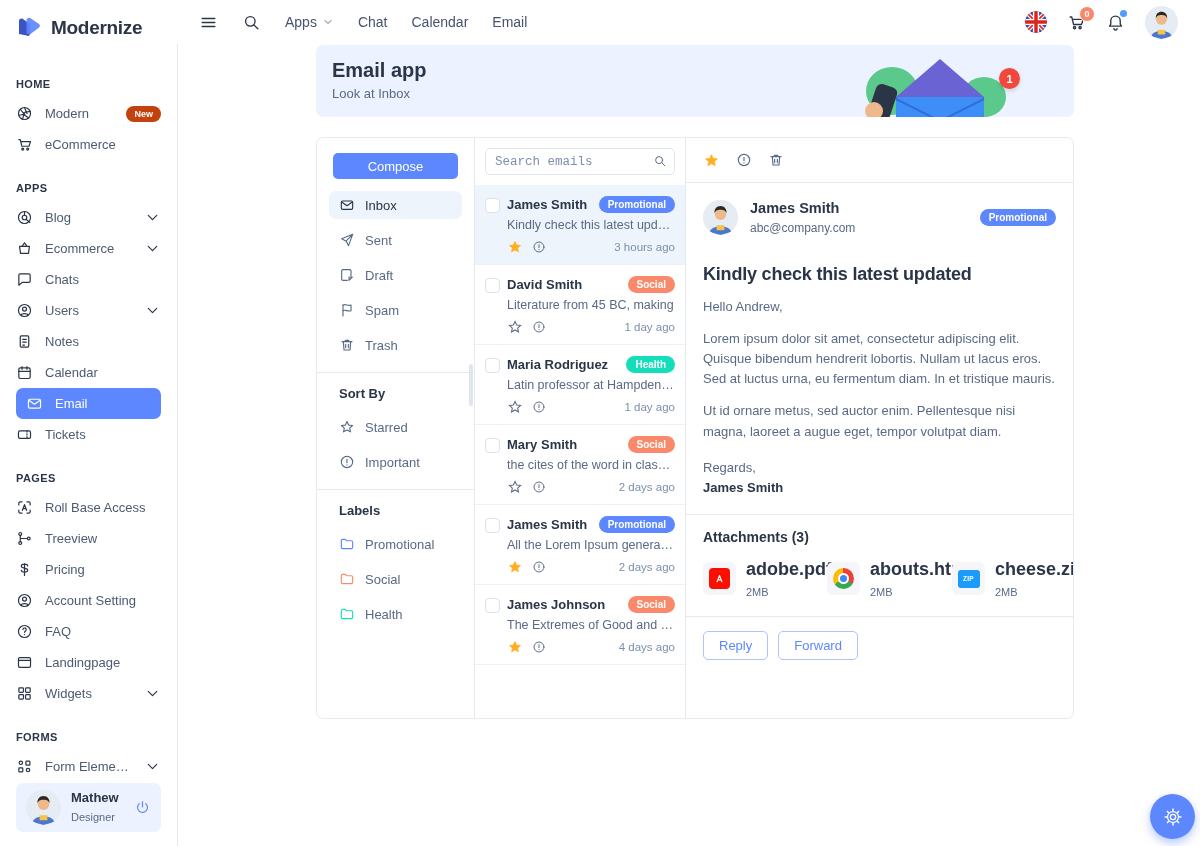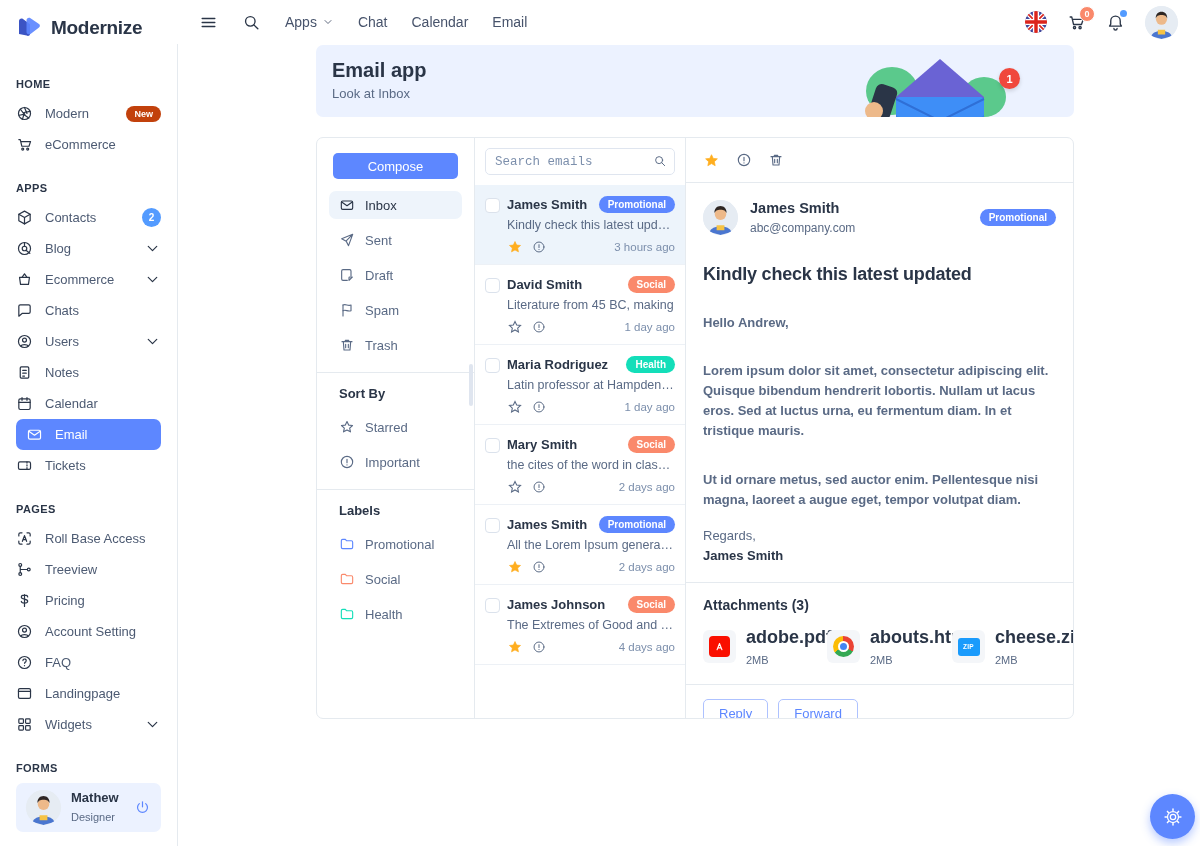--- a/index.html
+++ b/index.html
@@ -89,21 +89,21 @@
   
   .col-detail { flex:1; min-width:0; display:flex; flex-direction:column; }
   .d-toolbar { height:45px; flex:none; display:flex; align-items:center; gap:16px; padding:0 17px; border-bottom:1px solid #E5EAEF; }
   .d-toolbar .tool { cursor:pointer; color:#5A6A85; } .d-toolbar .ic { width:16px; height:16px; }
   .d-body { padding:16px 17px 0; }
   .sender { display:flex; align-items:center; gap:12px; }
   .snd-name { font-size:14.5px; font-weight:bold; color:#2A3547; line-height:1.3; }
   .snd-mail { font-size:12px; color:#5A6A85; }
   .sender .badge { margin-left:auto; }
   .d-subject { font-size:18px; font-weight:bold; color:#2A3547; margin-top:28px; letter-spacing:-.2px; }
-  .d-par { font-size:13px; color:#5A6A85; line-height:1.55; margin-top:28px; max-width:360px;font-weight:bold; }
+  .d-par { font-size:13px; color:#5A6A85; line-height:1.55; margin-top:12px; max-width:360px; }
   .d-sign { font-size:13px; color:#5A6A85; margin-top:16px; line-height:1.55; }
   .d-signname { font-size:13px; font-weight:bold; color:#2A3547; }
   .d-div { border-top:1px solid #E5EAEF; margin:16px -17px 0; }
   .att-title { font-size:14px; font-weight:bold; color:#2A3547; margin-top:14px; }
   .att-row { display:flex; gap:20px; margin-top:12px; }
   .att { display:flex; align-items:center; gap:10px; min-width:104px; cursor:pointer; }
   .att-ic { width:33px; height:33px; border-radius:6px; background:#F4F6F9; display:flex; align-items:center; justify-content:center; flex:none; position:relative; }
   .att-name { font-size:18px; font-weight:bold; color:#2A3547; line-height:1.4; }
   .att-size { font-size:11px; color:#5A6A85; }
   .pdf-sq { width:21px; height:21px; border-radius:4px; background:#FA0F00; display:flex; align-items:center; justify-content:center; }
@@ -148,28 +148,20 @@
           <path d="M4 5h2l2.3 9.5h10L20.5 8H7"></path>
           <circle cx="9.5" cy="18.5" r="1.4"></circle>
           <circle cx="16.5" cy="18.5" r="1.4"></circle>
         </svg>
       <span class="s-label">eCommerce</span>
     </div>
 
     <div class="sec-title">APPS</div>
     <div class="s-item">
       <svg class="ic" viewBox="0 0 24 24">
-          <path d="M12 3l8 4.5v9L12 21l-8-4.5v-9L12 3z"></path>
-          <path d="M12 12l8-4.5M12 12L4 7.5M12 12v9"></path>
-        </svg>
-      <span class="s-label">Contacts</span>
-      <span class="pill-count">2</span>
-    </div>
-    <div class="s-item">
-      <svg class="ic" viewBox="0 0 24 24">
           <circle cx="12" cy="12" r="8.5"></circle>
           <circle cx="12" cy="12" r="3.2"></circle>
           <path d="M12 3.5v5.3M14.5 14.8l5 4"></path>
         </svg>
       <span class="s-label">Blog</span>
       <span class="chev">
           <svg class="ic" viewBox="0 0 24 24">
             <path d="M6 9l6 6 6-6"></path>
           </svg>
         </span>

